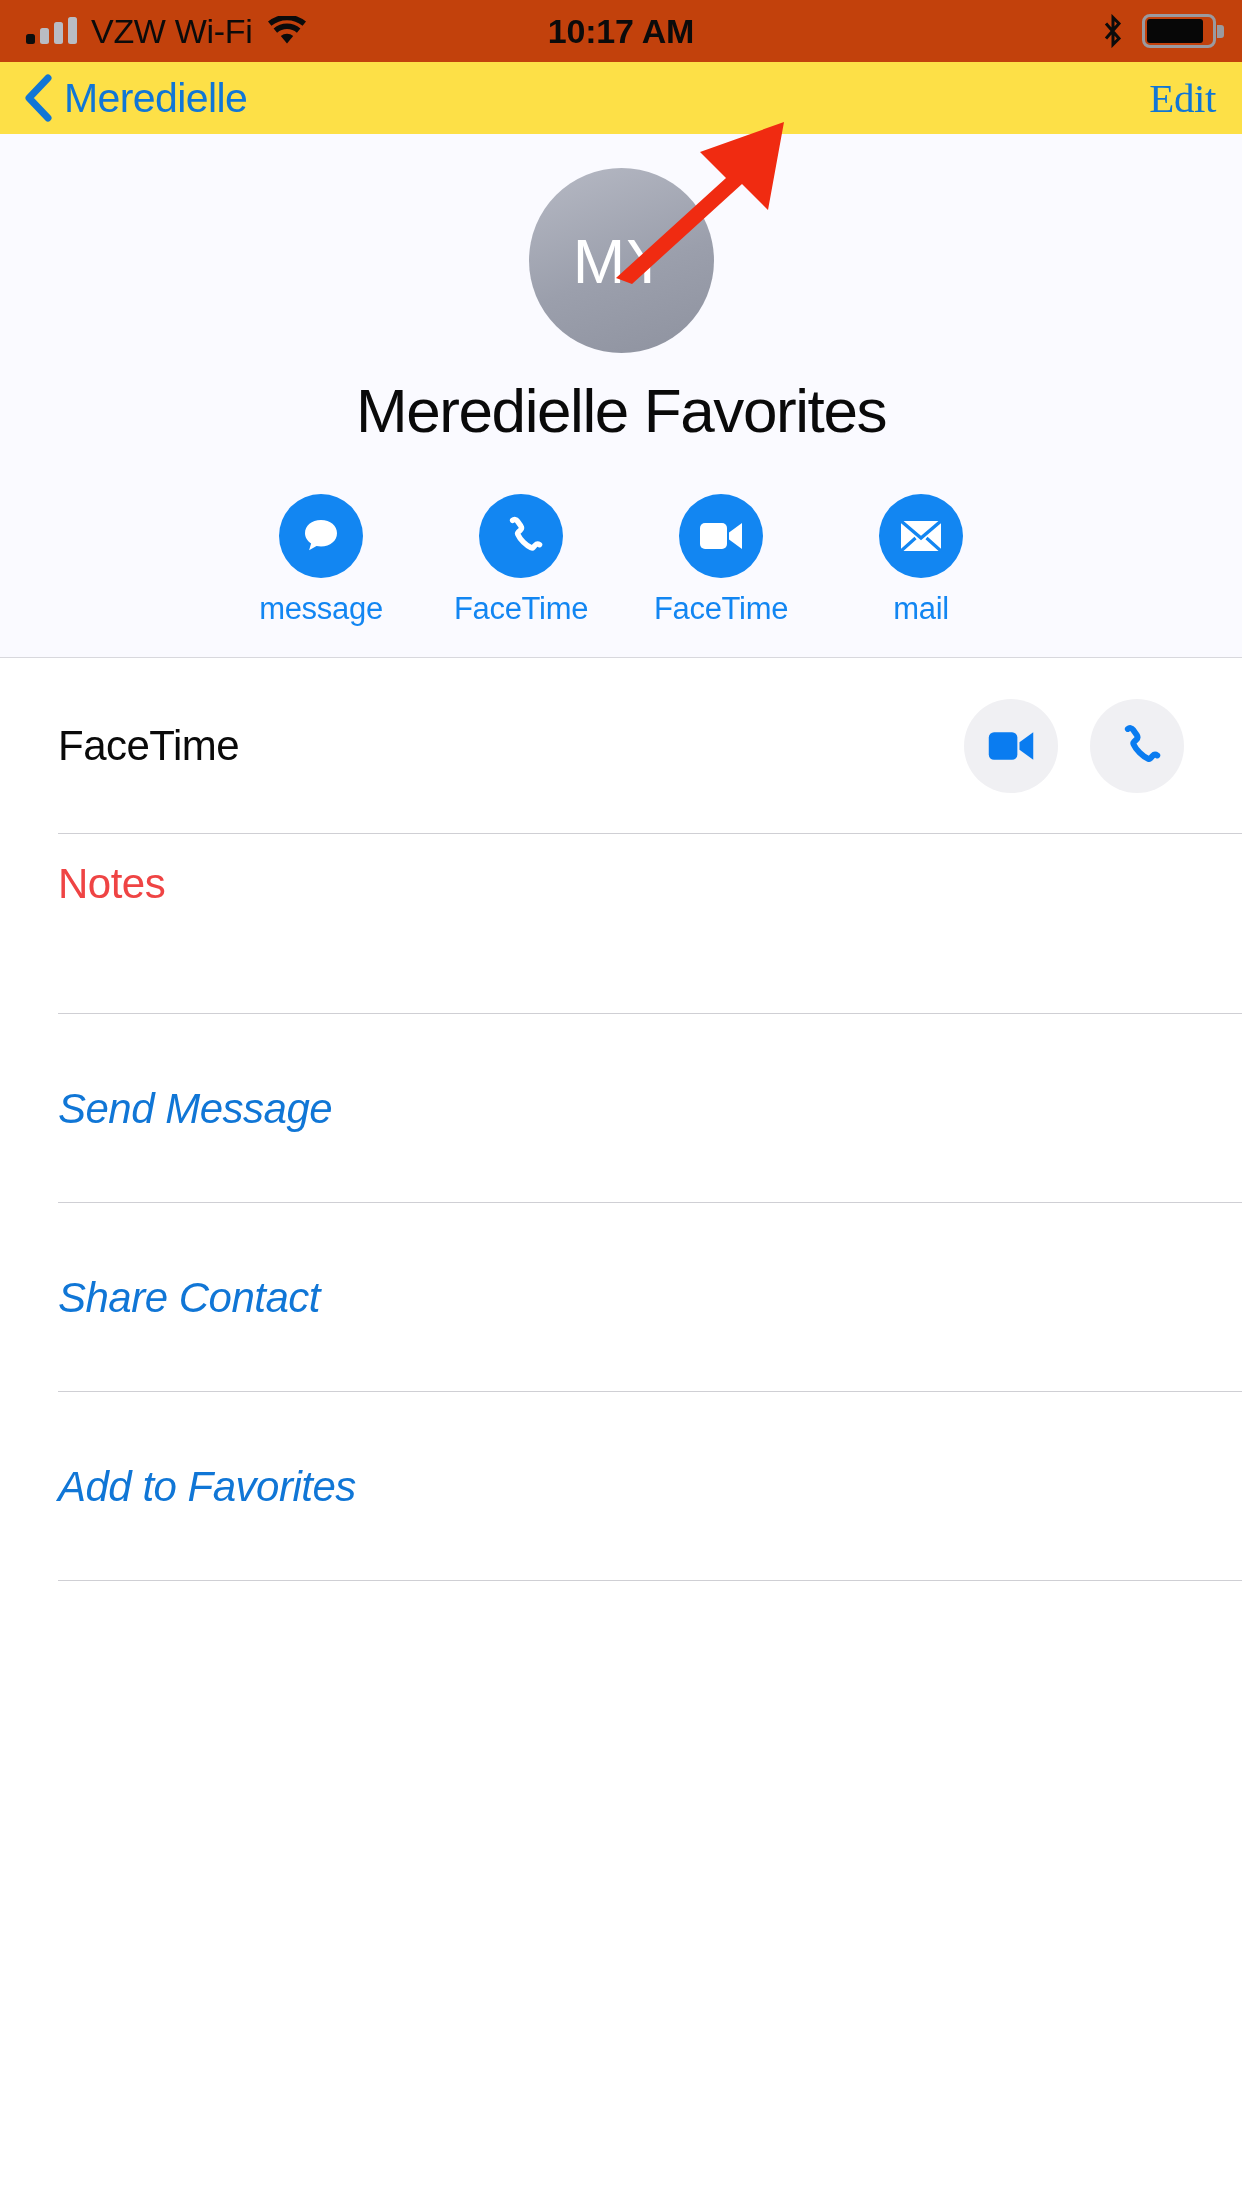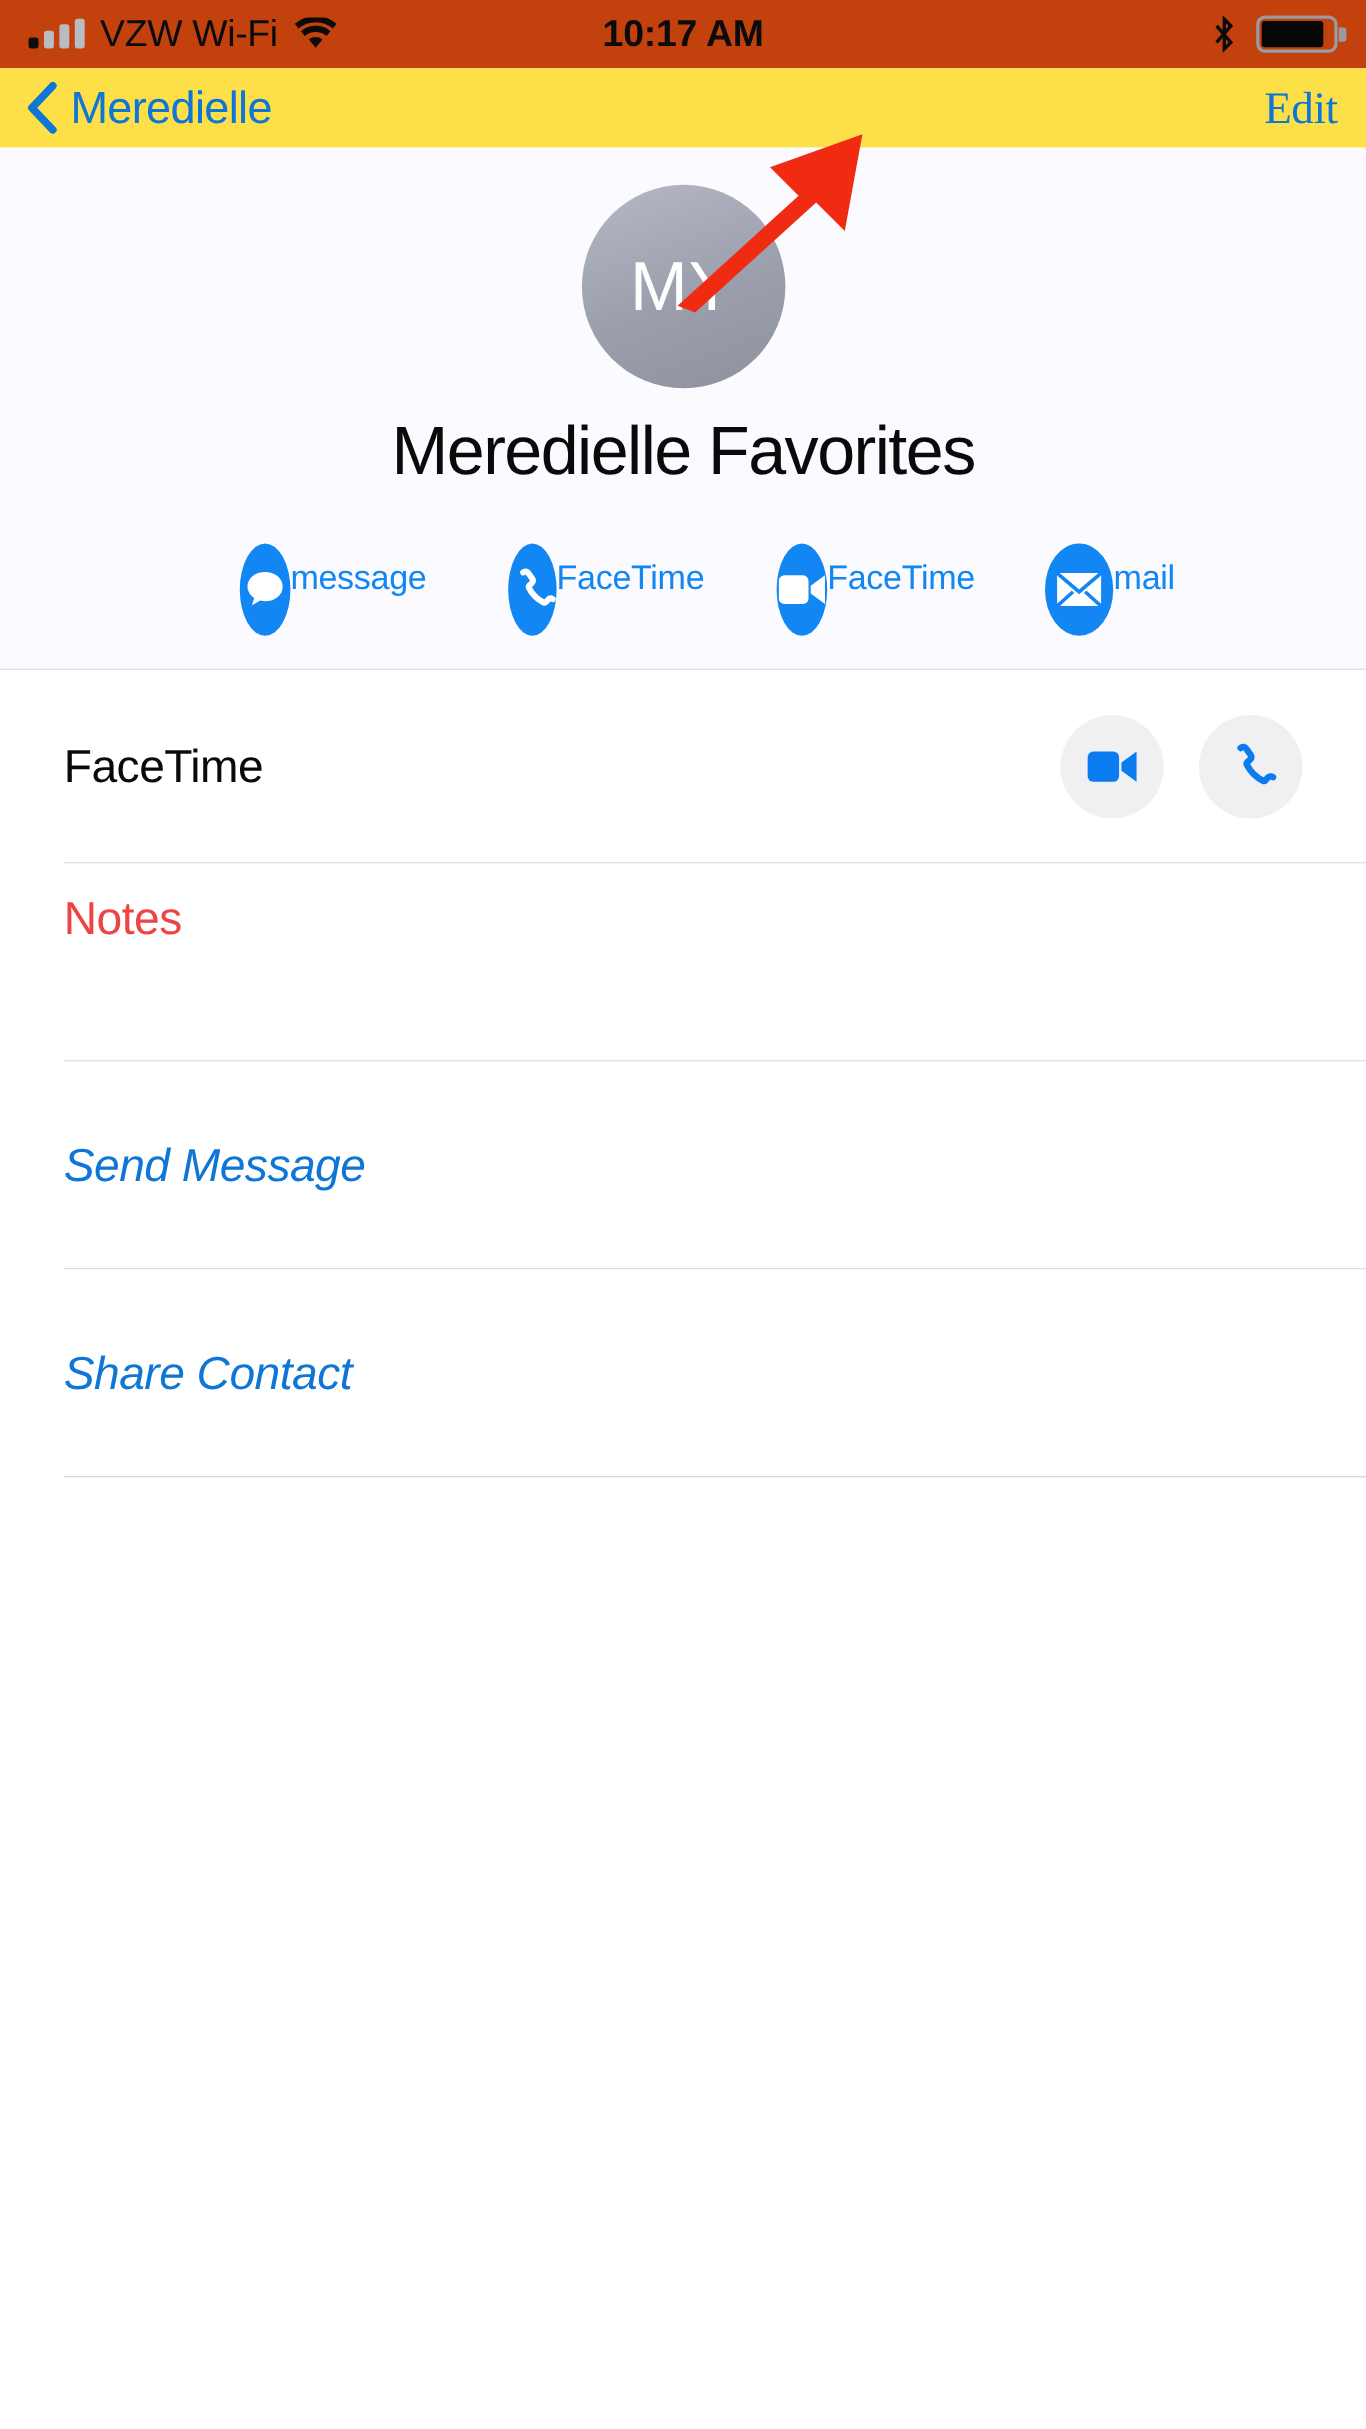--- a/index.html
+++ b/index.html
@@ -79,21 +79,21 @@
   }
   .fullname{
     text-align:center; font-size:62px; color:#0a0a0a;
     margin-top:22px; letter-spacing:-1.4px; font-weight:400;
   }
 
   .actions{
     display:flex; justify-content:center; gap:82px;
     margin-top:48px;
   }
-  .action{ width:118px; display:flex; flex-direction:row; align-items:flex-start; cursor:pointer;margin-left:44px; }
+  .action{ width:118px; display:flex; flex-direction:column; align-items:center; cursor:pointer; }
   .action .bubble{
     width:84px; height:84px; border-radius:50%;
     background:#1286f2;
     display:flex; align-items:center; justify-content:center;
   }
   .action .bubble svg{ display:block; }
   .action .cap{
     margin-top:13px; font-size:31px; color:#1286f2; letter-spacing:-0.3px;
     white-space:nowrap;
   }
@@ -276,18 +276,22 @@
   <div class="row row-link">
     <div class="link-label">Send Message</div>
     <div class="sep"></div>
   </div>
 
   <div class="row row-link">
     <div class="link-label">Share Contact</div>
     <div class="sep"></div>
   </div>
 
+  <div class="row row-link last">
+    <div class="link-label">Add to Favorites</div>
+    <div class="sep"></div>
+  </div>
 
 </div>
 
 <svg class="annotation" viewBox="0 0 220 200">
   <path d="M8 186 L118 86 L92 60 L176 30 L160 118 L134 92 L24 192 Z" fill="#f02b11"></path>
 </svg>
 
 </body></html>

